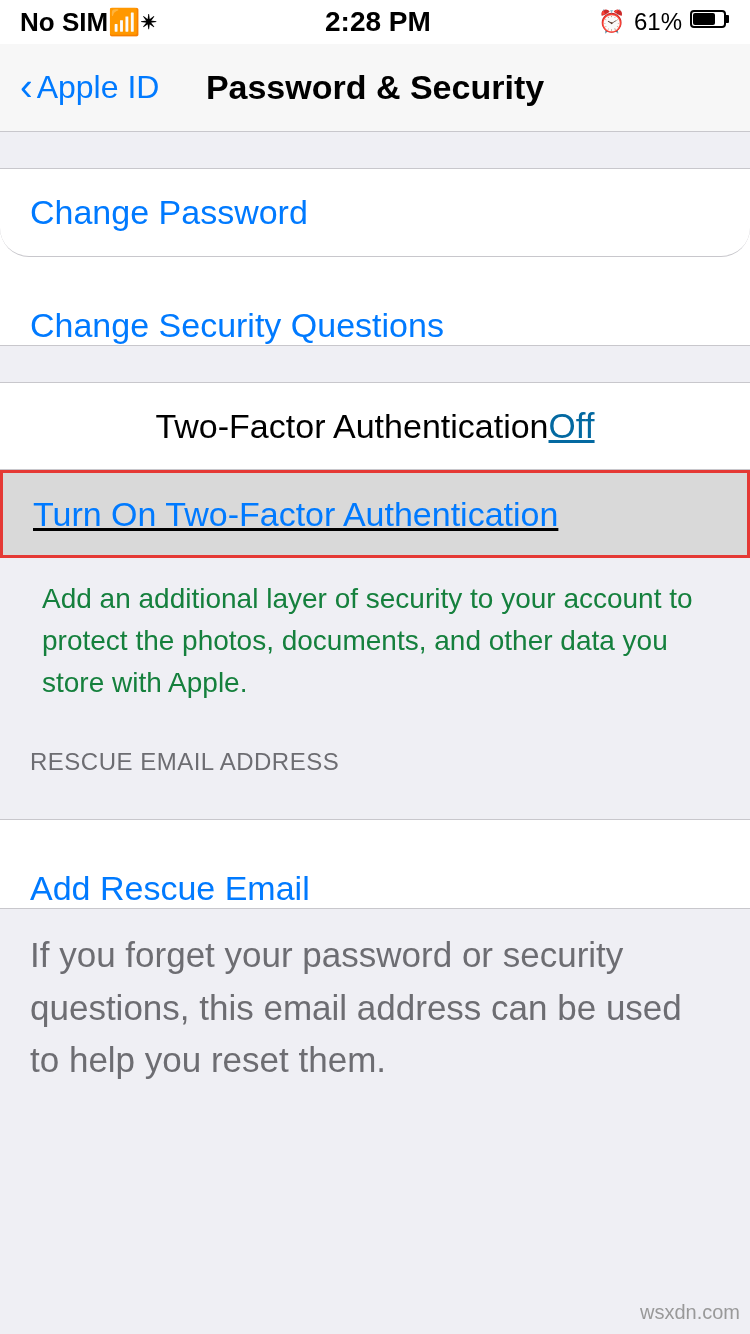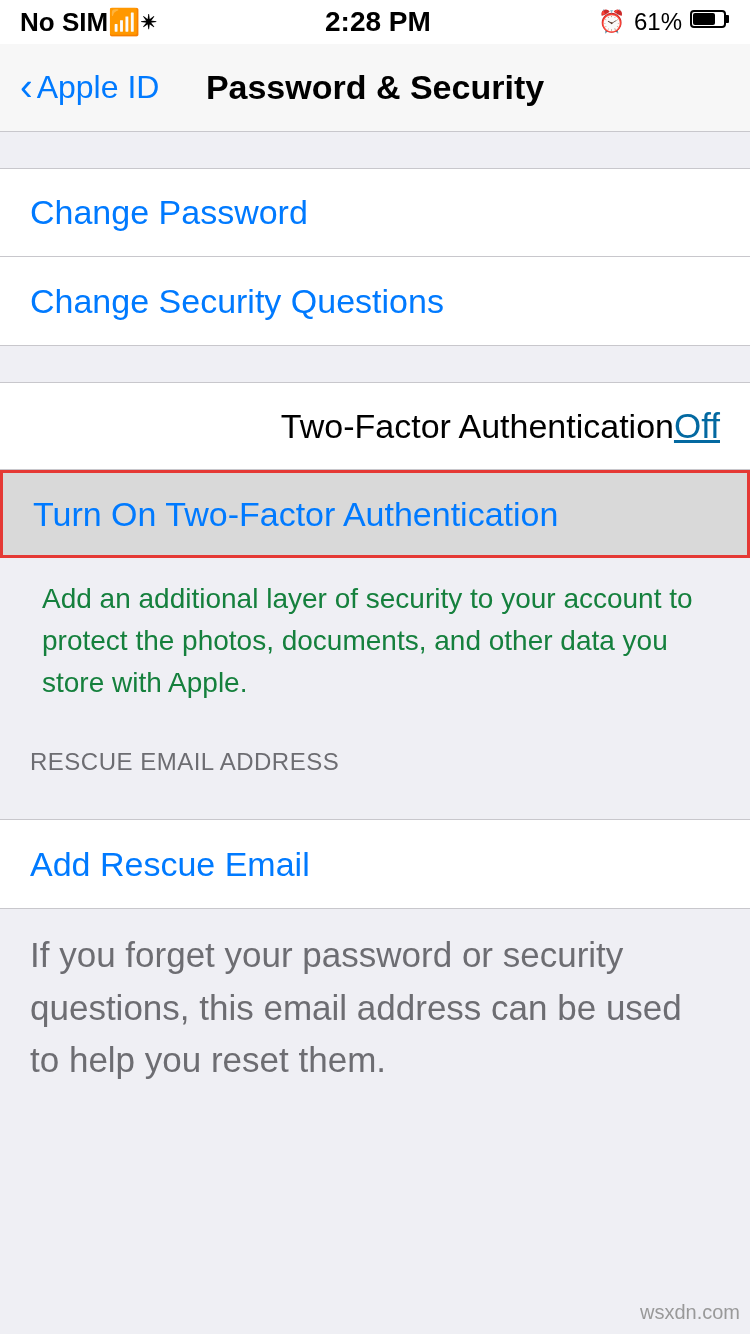--- a/index.html
+++ b/index.html
@@ -102,24 +102,26 @@
       border-bottom: 1px solid #c8c7cc;
       margin-bottom: 36px;
     }
 
     .settings-row {
       padding: 0 30px;
       min-height: 88px;
       display: flex;
       align-items: center;
       border-bottom: 1px solid #c8c7cc;
+      border-radius: 29px;
     }
 
     .settings-row:last-child {
       border-bottom: none;
+      align-items: flex-end;
     }
 
     .settings-row-text {
       color: #007aff;
       font-size: 34px;
     }
 
     .section-header-label {
       font-size: 34px;
       font-weight: 400;
@@ -133,32 +135,33 @@
     }
 
     .two-factor-header {
       background-color: #ffffff;
       border-top: 1px solid #c8c7cc;
       border-bottom: 1px solid #c8c7cc;
       padding: 0 30px;
       min-height: 88px;
       display: flex;
       align-items: center;
-      justify-content: flex-end;
+      justify-content: center;
       margin-bottom: 0;
     }
 
     .highlighted-row {
       background-color: #d9d9d9;
       padding: 0 30px;
       min-height: 88px;
       display: flex;
       align-items: center;
       border: 3px solid #e53935;
       margin: 0;
+      text-decoration: underline;
     }
 
     .highlighted-row-text {
       color: #007aff;
       font-size: 34px;
     }
 
     .section-description {
       padding: 20px 30px 28px;
       font-size: 28px;

